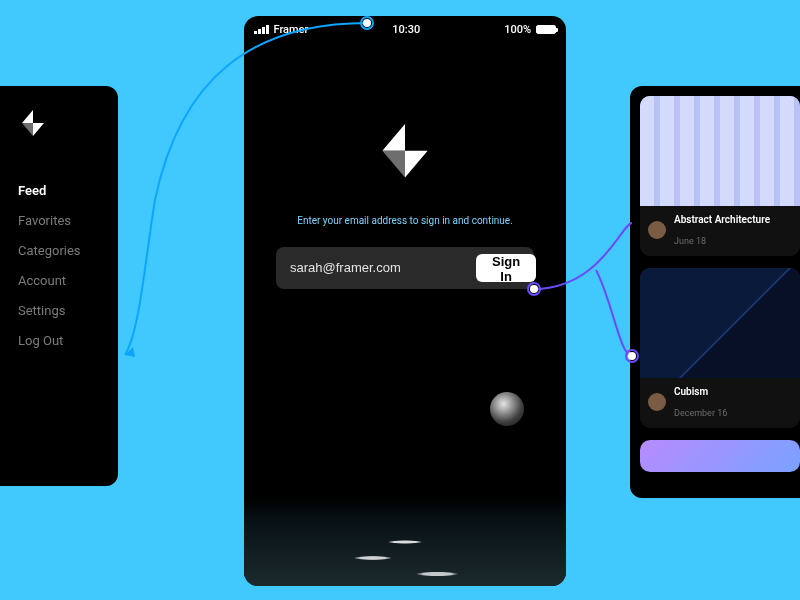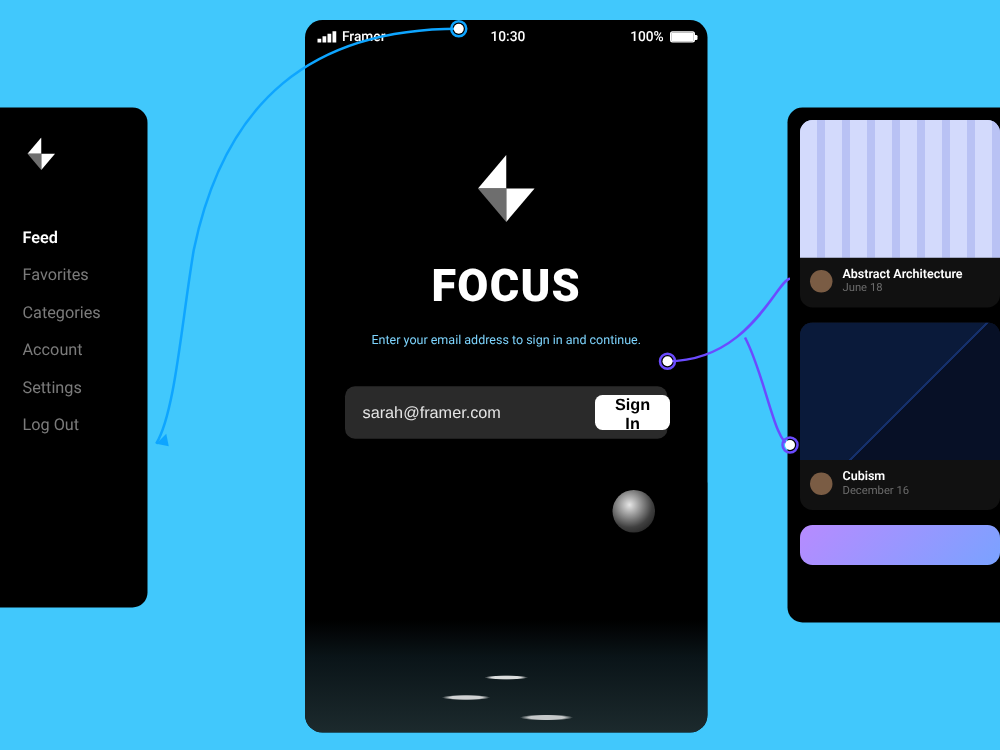--- a/index.html
+++ b/index.html
@@ -63,21 +63,21 @@
     margin-top: 10px;
   }
   .subtitle {
     margin-top: 16px;
     font-size: 10px; line-height: 1.45;
     color: #7dd3fc; 
     max-width: 220px;
   }
 
   .signin-row {
-    margin-top: 28px;
+    margin-top: 18px;
     display:flex; align-items:center;
     width: 258px; height: 42px;
     background: rgba(120,120,120,0.35);
     border-radius: 8px;
     padding: 4px;
     position: relative;
     z-index: 3;
   }
   .email-input {
     flex:1; background:transparent; border:none; outline:none;
@@ -131,21 +131,21 @@
       #081228;
   }
   .card3 .img {
     height: 32px;
     background: linear-gradient(135deg,#b78bff,#7aa2ff);
   }
   .meta { display:flex; align-items:center; gap:8px; padding:8px 7px 10px 8px; }
   .avatar { width:18px; height:18px; border-radius:50%; background:#7a5c44; flex:none; }
   .meta-text { display:flex; flex-direction:column; }
   .card-title { color:#fff; font-size:10px; font-weight:600; }
-  .card-date  { color:#6c6c6c; font-size:9px; margin-top:1px; }
+  .card-date  { color:#6c6c6c; font-size:9px; margin-top:11px; }
 
   
   svg.overlay { position:absolute; left:0; top:0; width:800px; height:600px; pointer-events:none; z-index:4; }
   .node { fill:#fff; }
   .ring-blue { stroke:#0ea5ff; stroke-width:2; fill:none; }
   .ring-purple { stroke:#6b4bff; stroke-width:2; fill:none; }
 </style>
 </head>
 <body>
 
@@ -186,21 +186,20 @@
   </div>
 
   <div class="hero">
     <div>
       <svg width="62" height="70" viewBox="0 0 30 34">
         <path d="M15 0 L15 13 L4 13 Z" fill="#fff"></path>
         <path d="M15 13 L26 13 L15 26 Z" fill="#fff"></path>
         <path d="M15 13 L15 26 L4 13 Z" fill="#6e6e6e"></path>
       </svg>
     </div>
-    <div class="app-title">FOCUS</div>
     <div class="subtitle">Enter your email address to sign in and continue.</div>
 
     <div class="signin-row">
       <input class="email-input" type="text" value="sarah@framer.com" style="">
       <button class="signin-btn">Sign In</button>
     </div>
   </div>
 
   <div class="waves"></div>
 </div>

